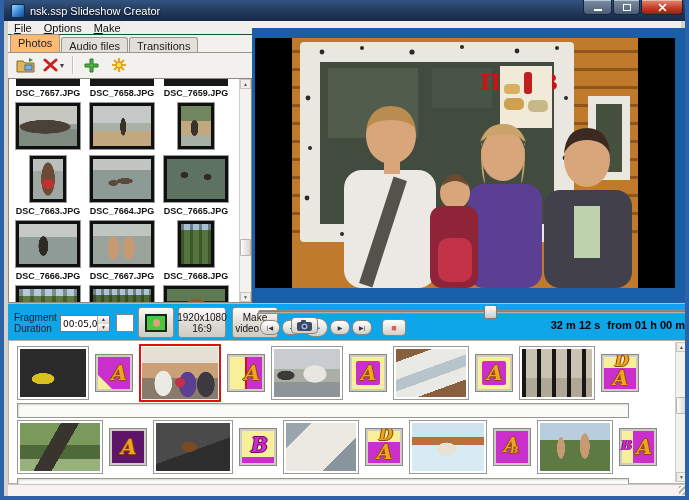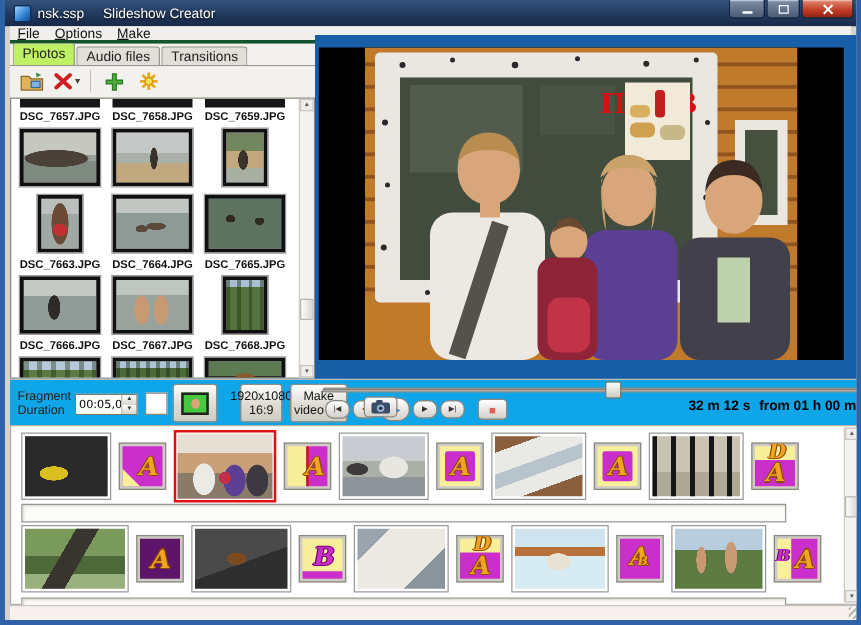--- a/index.html
+++ b/index.html
@@ -7,42 +7,42 @@
   .win { position:relative; width:689px; height:500px; background:#d6d2cb; overflow:hidden;
          border-left:4px solid #2d62a6; border-right:4px solid #2d62a6; border-bottom:4px solid #2d62a6; }
 
   
   .titlebar { position:absolute; left:0; top:0; right:0; height:21px;
     background:linear-gradient(#33547f 0%,#22395c 55%,#16294a 100%);
     display:flex; align-items:center; color:#fff; }
   .app-icon { width:14px; height:14px; margin:0 5px 0 7px; border-radius:2px;
     background:linear-gradient(135deg,#9fd4ff 0%,#2f7fd0 60%,#1a4a8a 100%); border:1px solid #0d2a50; }
   .title-text { font-size:11px; text-shadow:0 1px 2px #000; }
-  .title-text .app { margin-left:12px; }
+  .title-text .app { margin-left:0; }
   .win-btns { position:absolute; right:2px; top:0; display:flex; }
   .wb { height:15px; border:1px solid #12243e; border-top:none; display:flex; align-items:center; justify-content:center;
         color:#fff; font-size:9px; border-radius:0 0 4px 4px; margin-left:1px;
         background:linear-gradient(#7d8ea4,#4a5c74); box-shadow:inset 0 1px 0 #b9c6d6; }
   .wb.min { width:29px; } .wb.max { width:27px; }
   .wb.close { width:42px; background:linear-gradient(#e08a73,#c03a24 60%,#8f2313); box-shadow:inset 0 1px 0 #f0b8a8; }
   .wb .maxglyph { width:8px; height:7px; border:1px solid #fff; display:block; }
   .wb .minglyph { width:8px; height:2px; background:#fff; display:block; margin-top:5px; }
 
   
   .menubar { position:absolute; left:4px; top:21px; right:4px; height:14px; background:#f0efec;
-    display:flex; align-items:center; font-size:11px; color:#111; border-bottom:3px solid #14532d; }
+    display:flex; align-items:center; font-size:11px; color:#111; border-bottom:1px solid #14532d; }
   .menu-item { display:inline-block; padding:0 6px; cursor:default; }
   .menu-item::first-letter { text-decoration:underline; }
 
   
   .left-panel { position:absolute; left:4px; top:35px; width:244px; height:268px; background:#f2f1ee; }
   .tabs { display:flex; align-items:flex-end; height:18px; padding-left:2px; border-bottom:1px solid #9a978f; }
   .tab { font-size:11px; padding:2px 7px 2px 7px; border:1px solid #9a978f; border-bottom:none;
          border-radius:3px 3px 0 0; background:#e2dfd9; color:#222; margin-right:1px; height:15px; }
-  .tab.active { background:#bef264; height:18px; position:relative; z-index:2; font-weight:normal; }
+  .tab.active { background:#fdba74; height:18px; position:relative; z-index:2; font-weight:normal; }
   .toolbar { height:24px; display:flex; align-items:center; padding-left:6px; background:#f2f1ee; }
   .tool-btn { width:24px; height:20px; display:flex; align-items:center; justify-content:center; margin-right:4px; }
   .tb-sep { width:1px; height:18px; background:#c4c0b8; margin:0 6px 0 2px; box-shadow:1px 0 0 #fff; }
   .drop-caret { font-size:7px; color:#444; margin-left:1px; }
 
   
   .photolist { position:absolute; left:0; top:43px; right:0; bottom:0; background:#fff;
     border:1px solid #8a8880; overflow:hidden; }
   .plist-inner { position:absolute; left:2px; top:0; width:224px; }
   .prow { display:grid; grid-template-columns:74px 74px 74px; }
@@ -75,21 +75,21 @@
   .spin-arrows { width:12px; display:flex; flex-direction:column; border-left:1px solid #aaa; }
   .spin-arrows div { flex:1; font-size:5px; line-height:7px; text-align:center; color:#333; background:linear-gradient(#fff,#d8d4cd); }
   .blank-box { position:absolute; left:108px; top:10px; width:18px; height:18px; background:#fff; border:1px solid #8a877f; }
   .btn37 { position:absolute; top:3px; height:31px; background:linear-gradient(#fdfdfc,#dedbd4 55%,#cfccc4);
      border:1px solid #8f8c84; border-radius:3px; font-size:10px; color:#111; text-align:center;
      display:flex; flex-direction:column; align-items:center; justify-content:center; line-height:11px; }
   .btn-previewimg { left:130px; width:36px; }
   .btn-previewimg .mini { width:22px; height:18px; background:#46c93e; border:2px solid #222; position:relative; }
   .btn-previewimg .mini::after { content:""; position:absolute; left:6px; top:3px; width:7px; height:8px;
      border-radius:50%; background:#d9a57a; }
-  .btn-res { left:184px; width:34px; }
+  .btn-res { left:170px; width:48px; }
   .btn-make { left:224px; width:46px; }
 
   
   .seek { position:absolute; left:250px; top:3px; width:431px; height:8px; }
   .seek-track { position:absolute; left:0; right:0; top:3px; height:4px; background:#b9b5ae;
     border:1px solid #8f8c84; border-radius:2px; box-shadow:inset 0 1px 1px #7d7a73; }
   .seek-thumb { position:absolute; left:226px; top:-2px; width:13px; height:14px;
     background:linear-gradient(#fcfcfb,#cfccc5); border:1px solid #7f7c74; border-radius:2px; }
   .transport { position:absolute; left:252px; top:14px; display:flex; align-items:center; }
   .t-btn { width:20px; height:15px; border:1px solid #8a877f; border-radius:7px; margin-right:2px;

